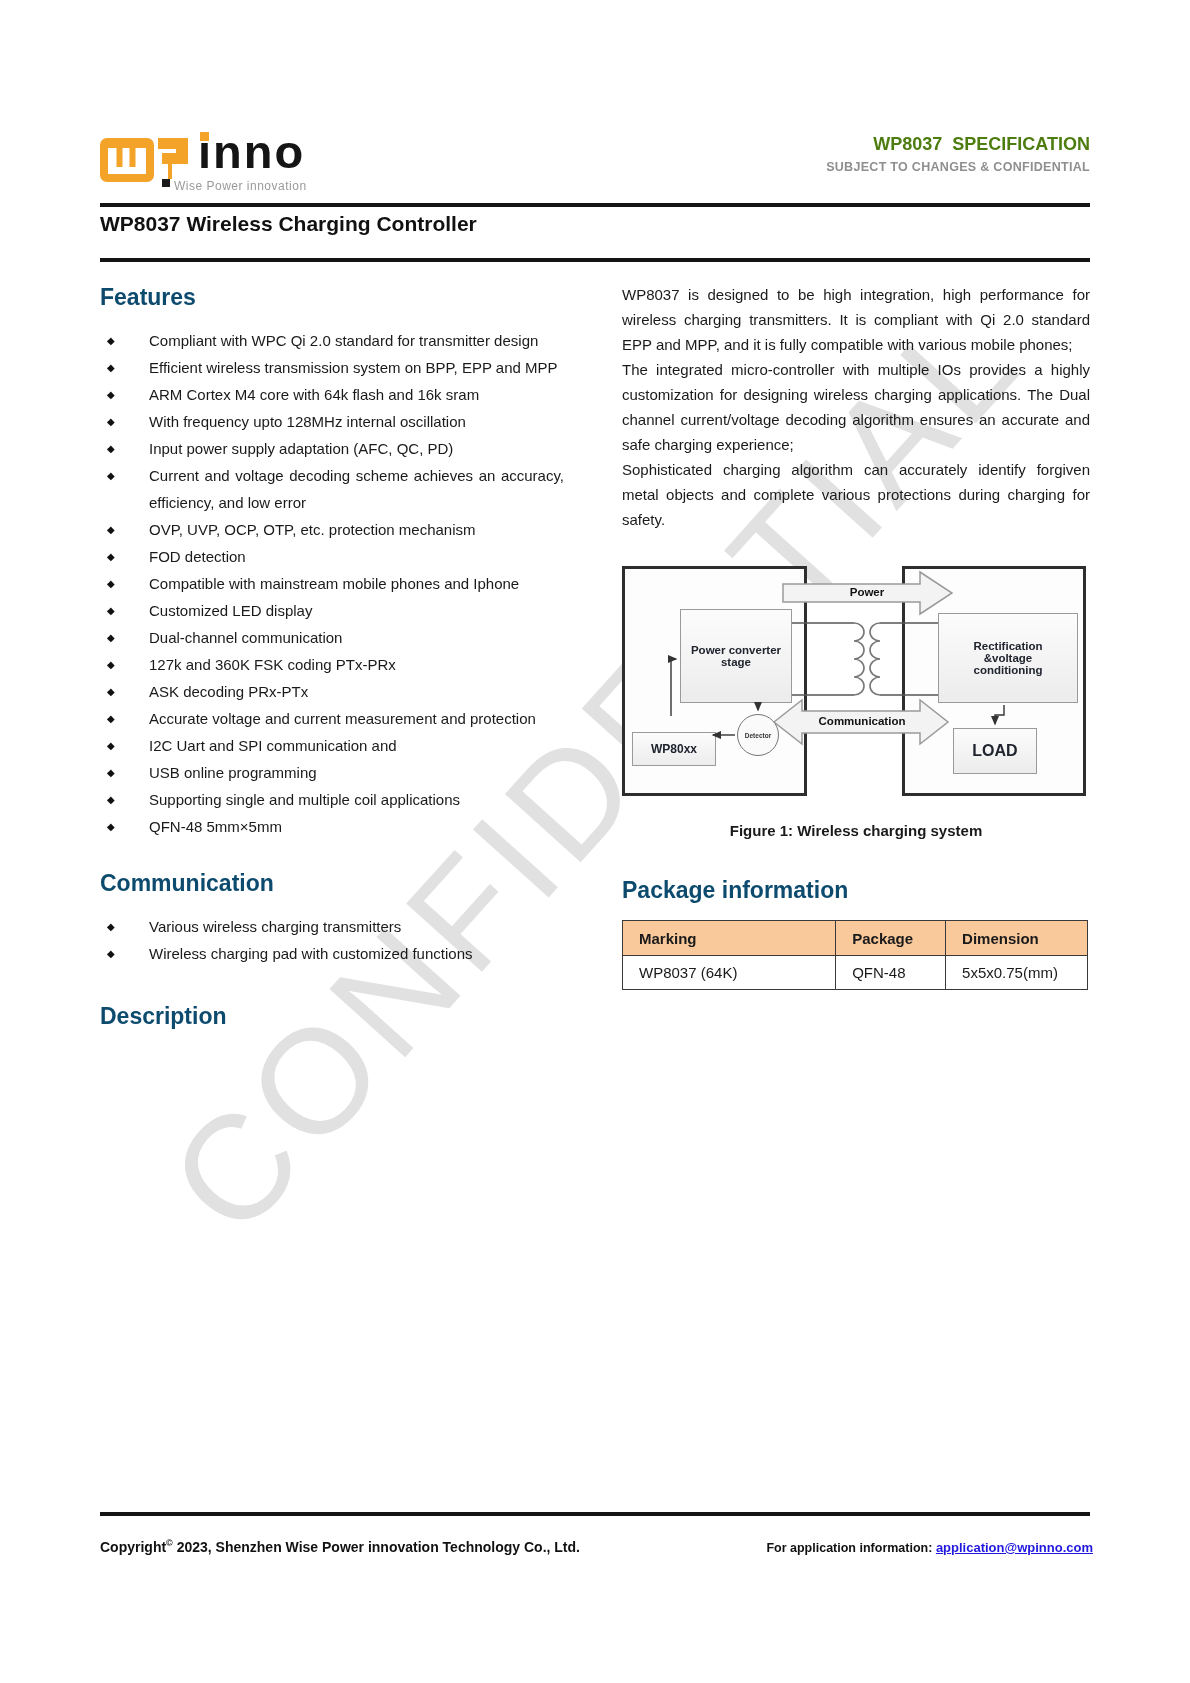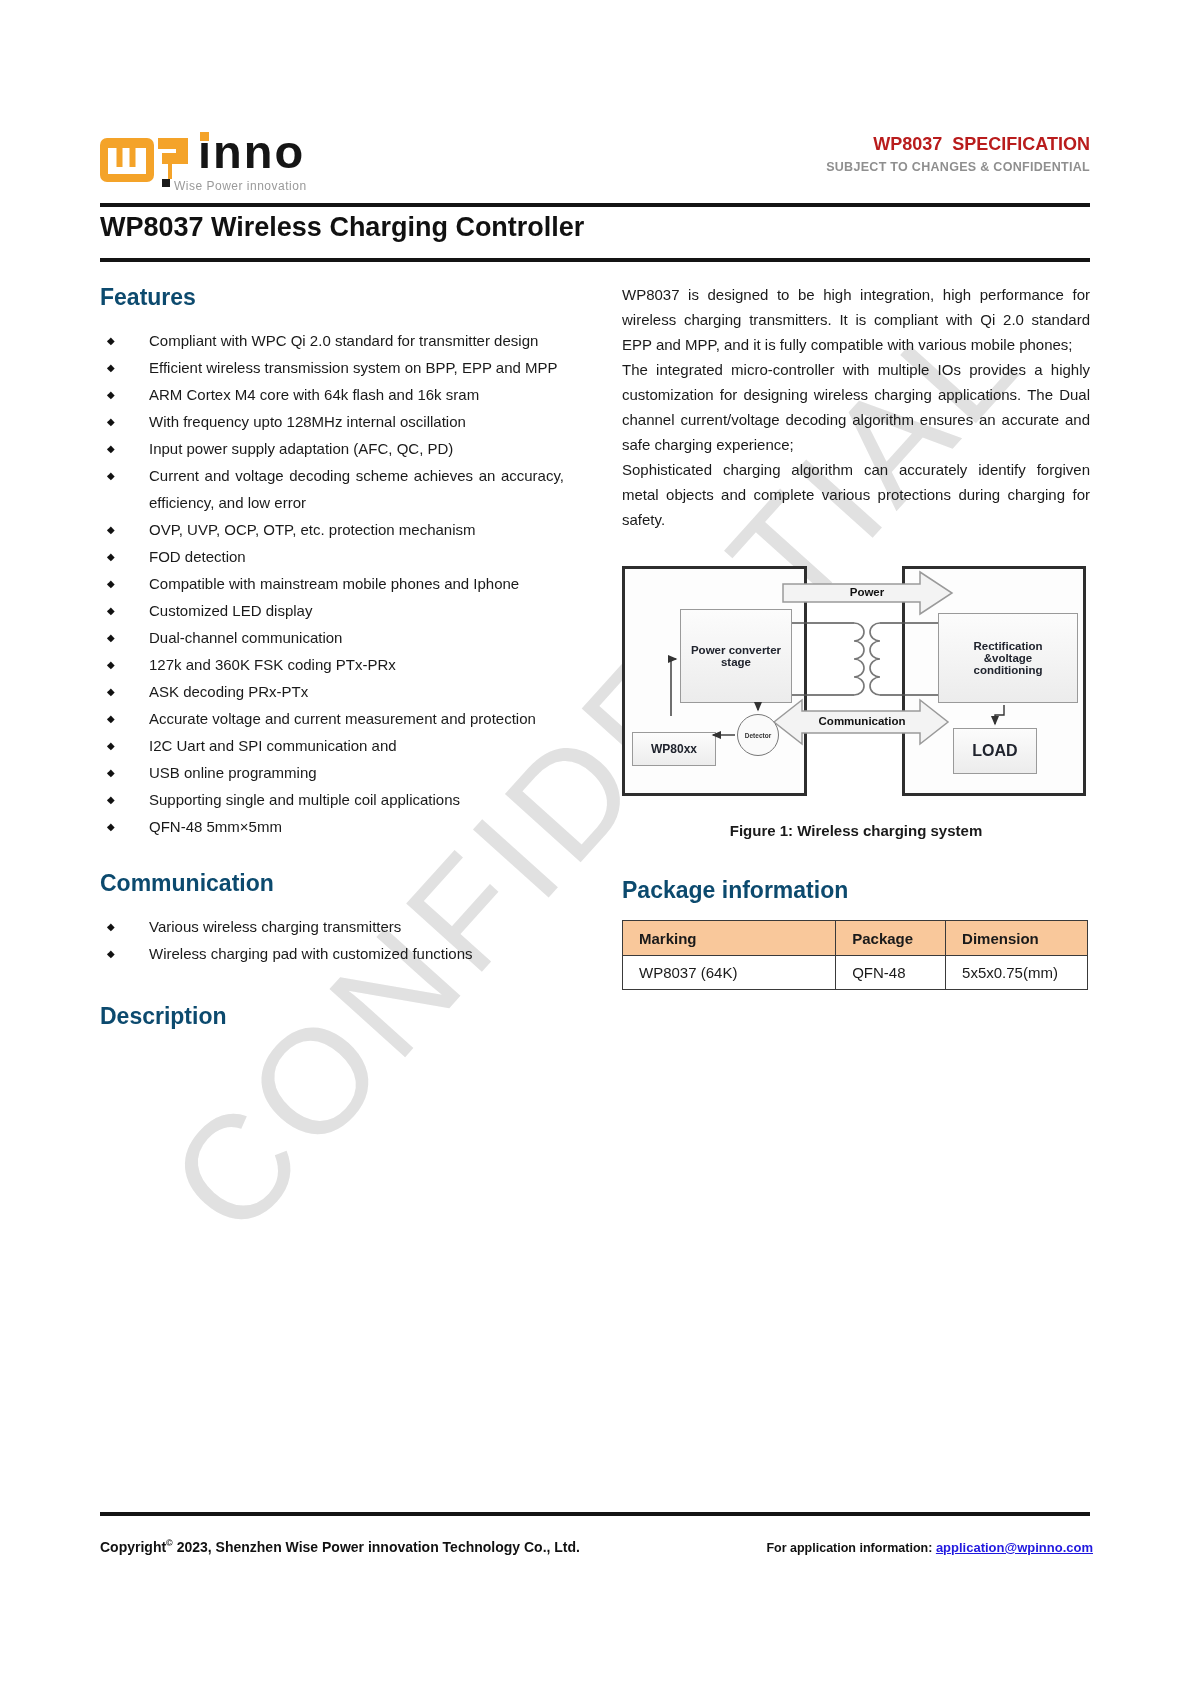--- a/index.html
+++ b/index.html
@@ -12,24 +12,24 @@
              color:#d7d7d7;opacity:.75;z-index:0;user-select:none;}
   .content{position:absolute;inset:0;z-index:1;}
   
   .logo{position:absolute;left:100px;top:126px;width:320px;height:74px;}
   .logo svg{position:absolute;left:0;top:0;}
   .brand-wrap{position:absolute;left:98px;top:0;height:56px;}
   .brand{font-size:47px;line-height:52px;font-weight:bold;letter-spacing:2px;color:#151515;}
   .i-tittle{position:absolute;left:2px;top:6px;width:9px;height:9px;background:#F4A329;}
   .tagline{position:absolute;left:74px;top:53px;font-size:12px;color:#9a9a9a;letter-spacing:.5px;}
   .hdr-right{position:absolute;right:100px;top:134px;text-align:right;}
-  .spec-title{font-size:18px;font-weight:bold;color:#b91c1c;white-space:pre;}
+  .spec-title{font-size:18px;font-weight:bold;color:#4d7c0f;white-space:pre;}
   .spec-sub{margin-top:5px;font-size:12.5px;font-weight:bold;color:#8f8f8f;letter-spacing:.3px;}
   .rule{position:absolute;left:100px;width:990px;height:4px;background:#141414;}
-  .doc-title{position:absolute;left:100px;top:212px;font-size:27px;font-weight:bold;color:#111;}
+  .doc-title{position:absolute;left:100px;top:212px;font-size:21px;font-weight:bold;color:#111;}
   
   .cols{position:absolute;left:100px;top:268px;width:990px;display:flex;justify-content:space-between;}
   .col-l{width:466px;}
   .col-r{width:468px;}
   h2.sec{font-size:23px;font-weight:bold;color:#0c4a6e;margin:16px 0 16px 0;}
   ul.blist{list-style:none;margin:0;padding:0;}
   ul.blist li{display:flex;align-items:flex-start;font-size:15px;line-height:27px;}
   .bullet{flex:none;width:42px;padding-left:7px;font-size:10px;line-height:27px;color:#111;}
   .li-text{flex:1;text-align:justify;padding-right:2px;}
   .para{font-size:15px;line-height:25px;text-align:justify;margin:0;}

